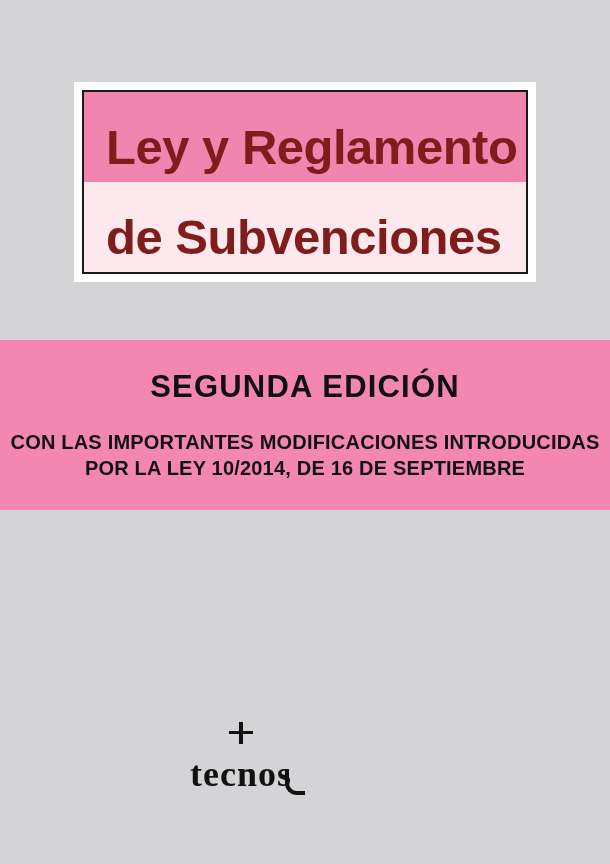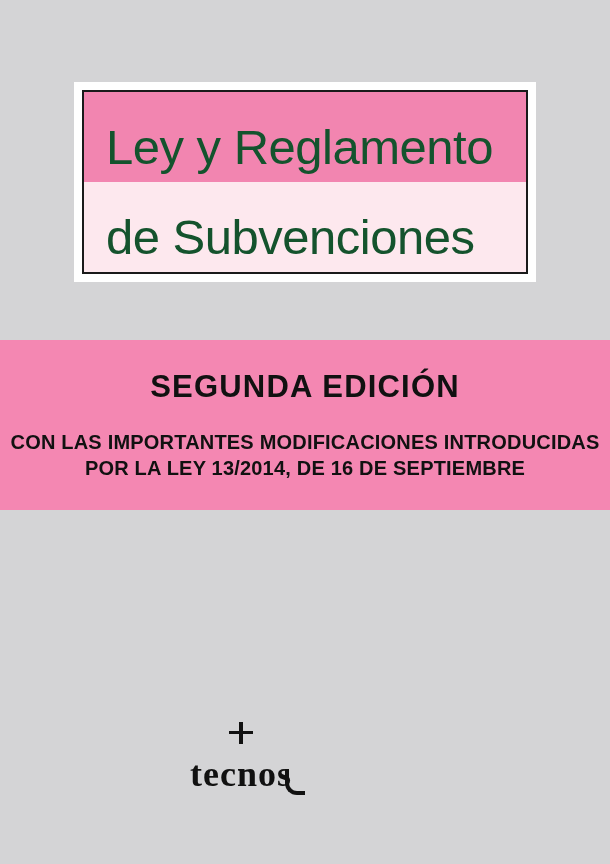--- a/index.html
+++ b/index.html
@@ -48,24 +48,24 @@
     box-sizing: border-box;
   }
   .title-line.one {
     background: #f285b0;
   }
   .title-line.two {
     background: #fde8ee;
   }
   .title-text {
     font-family: "Liberation Sans", sans-serif;
-    font-weight: normal;
+    font-weight: bold;
     font-size: 49px;
     line-height: 1;
-    color: #14532d;
+    color: #7f1d1d;
     letter-spacing: -0.5px;
     white-space: nowrap;
     margin-top: 20px;
   }
 
   
   .band {
     position: absolute;
     left: 0;
     top: 340px;
@@ -159,21 +159,21 @@
       </div>
       <div class="title-line two">
         <span class="title-text">de Subvenciones</span>
       </div>
     </div>
   </div>
 
   <div class="band">
     <div class="edition">SEGUNDA EDICIÓN</div>
     <div class="subline">CON LAS IMPORTANTES MODIFICACIONES INTRODUCIDAS</div>
-    <div class="subline">POR LA LEY 13/2014, DE 16 DE SEPTIEMBRE</div>
+    <div class="subline">POR LA LEY 10/2014, DE 16 DE SEPTIEMBRE</div>
   </div>
 
   <div class="logo">
     <div class="logo-mark">
       <div class="bar-v"></div>
       <div class="bar-h"></div>
     </div>
     <div class="logo-word">tecnos</div>
     <div class="logo-hook"></div>
   </div>

